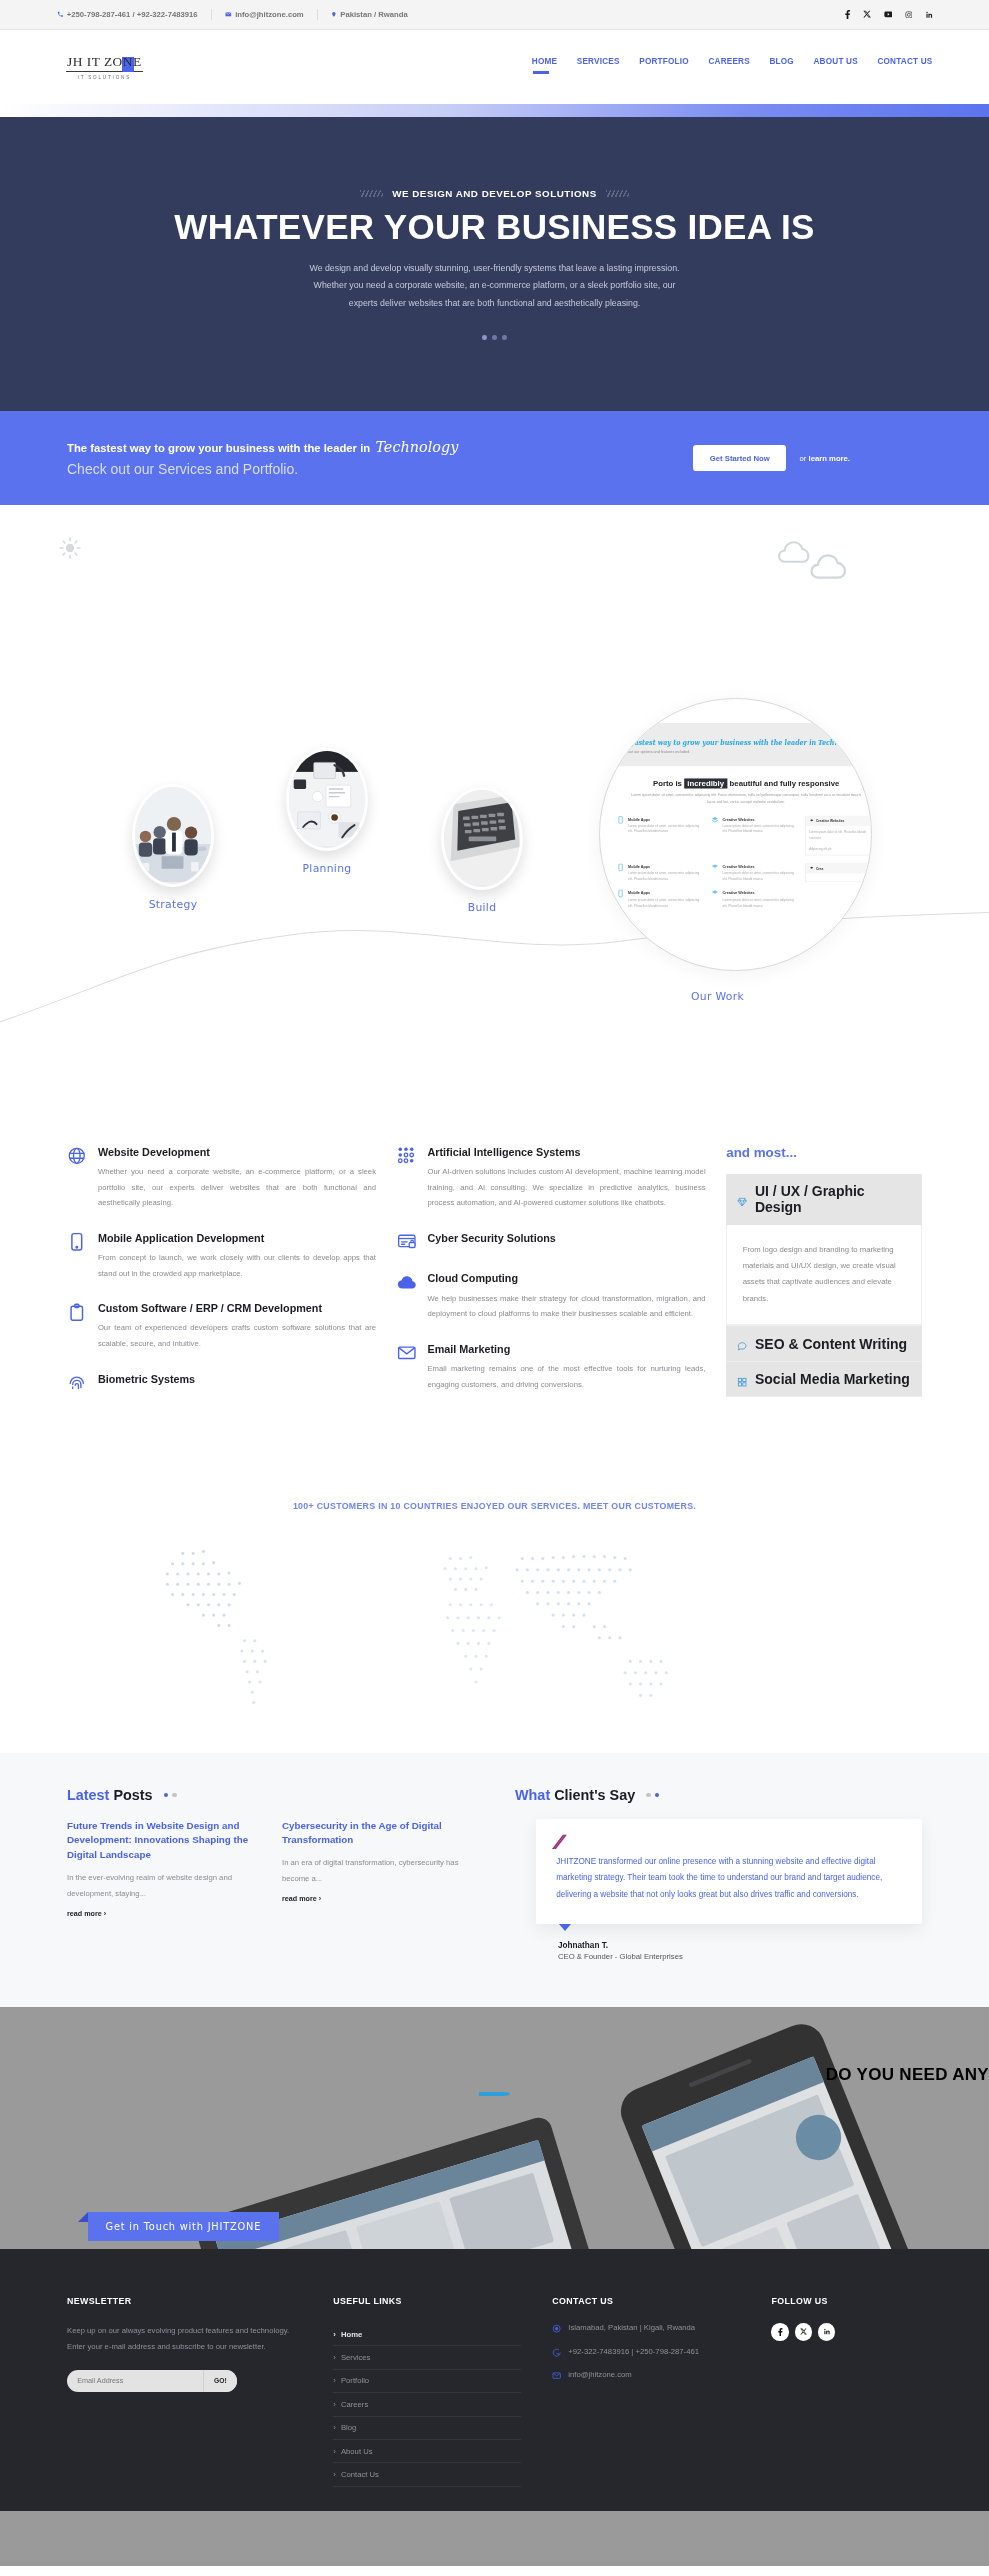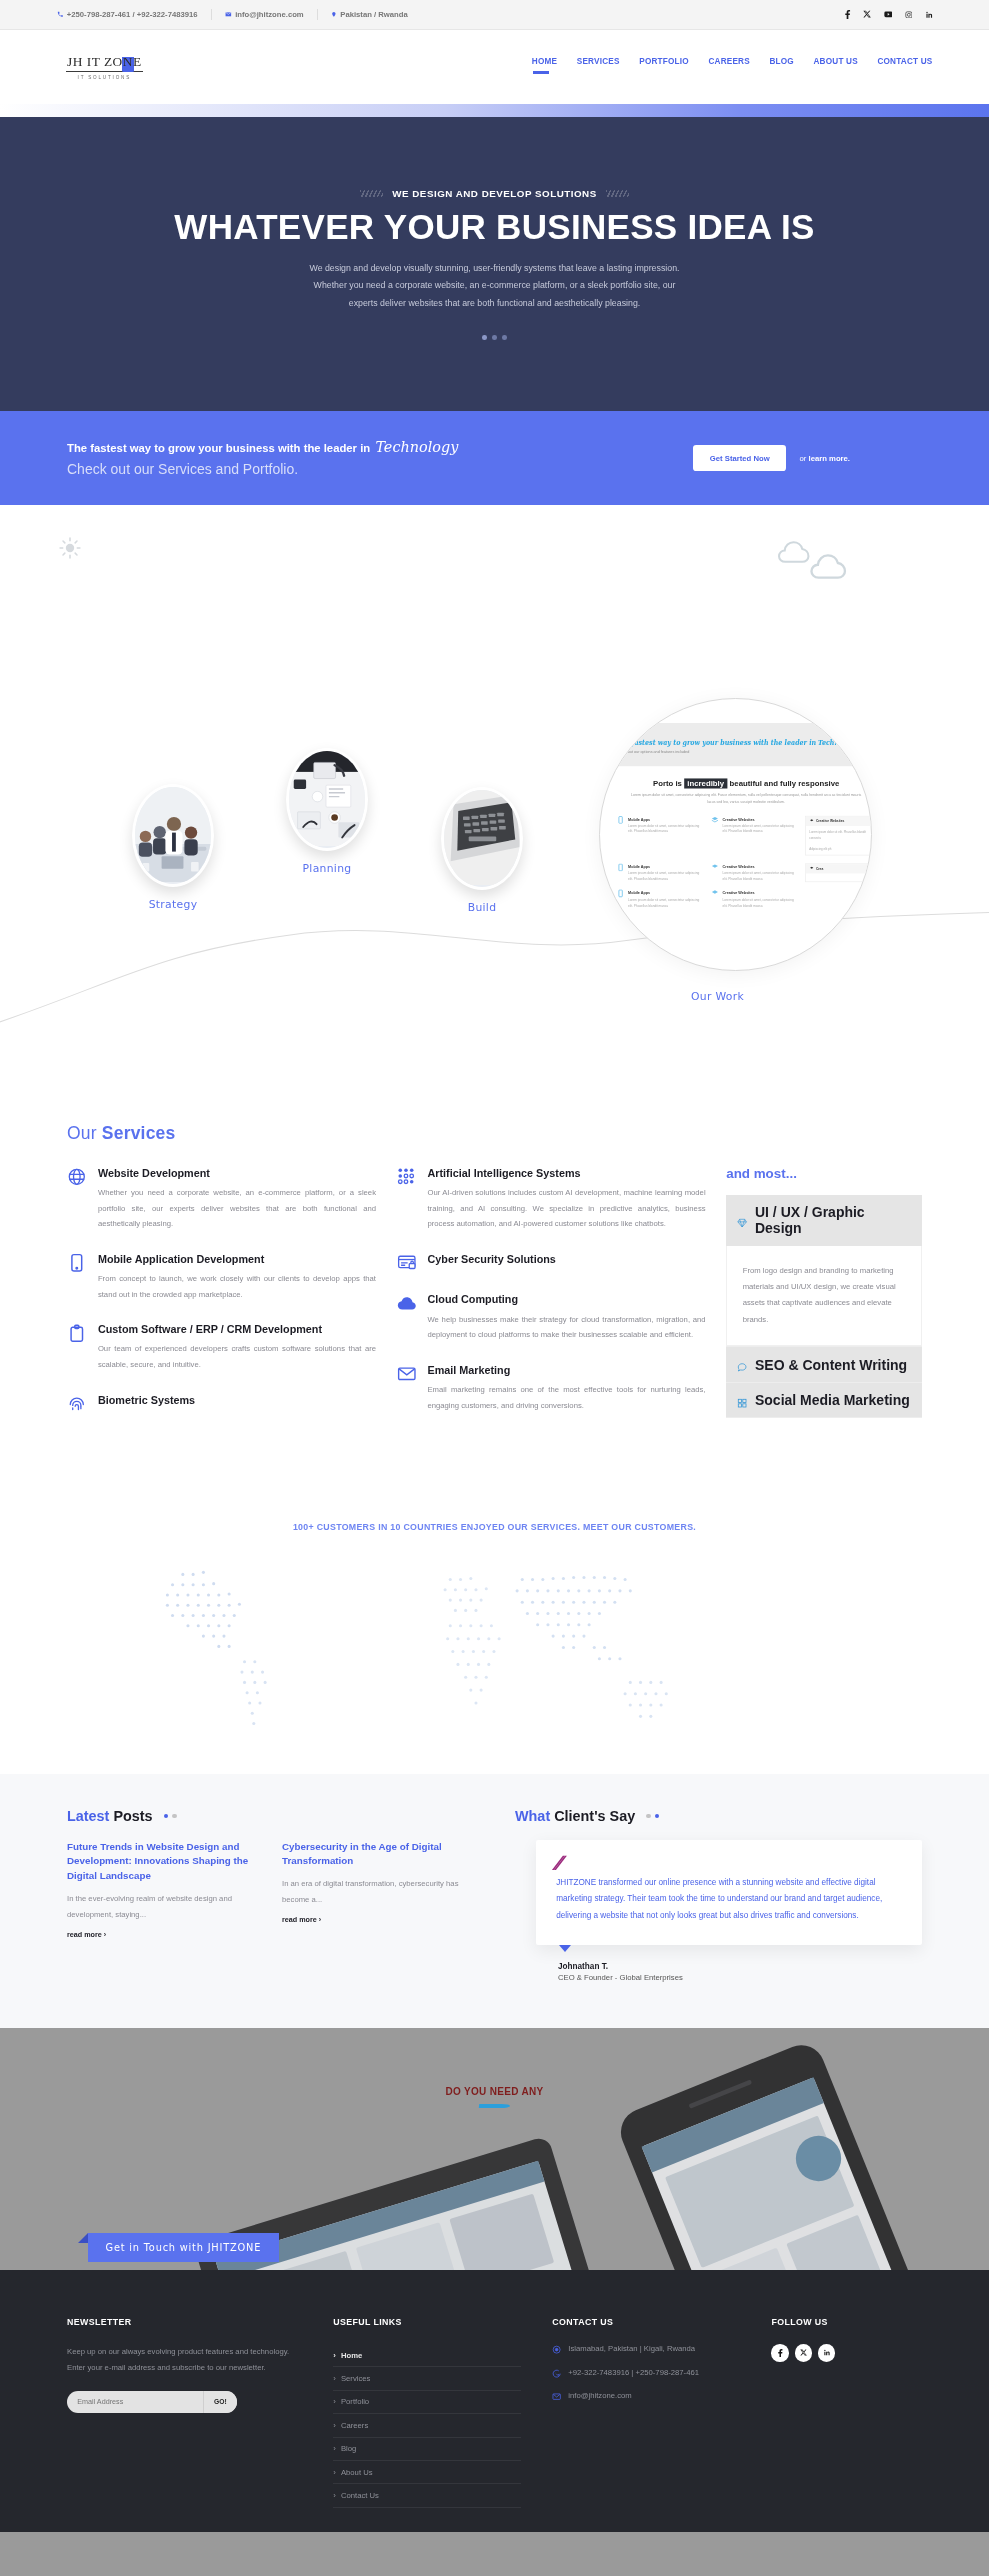--- a/index.html
+++ b/index.html
@@ -168,21 +168,21 @@
     content:""; position: absolute; left: 23px; bottom: -7.2px;
     border-left: 6.7px solid transparent; border-right: 6.7px solid transparent; border-top: 7.2px solid #4a63e8;
   }
   .tmeta { margin: 17.5px 0 0 43px; }
   .tmeta b { font-size: 8.2px; color: #1c1c24; }
   .tmeta span { display: block; font-size: 7.7px; color: #555; margin-top: 1.5px;}
 
   
   .devices { height: 242px; background: #9a9a9a; position: relative; overflow: hidden; }
   .dev-copy { position: absolute; left: 0; right: 0; top: 58px; text-align: center; z-index: 3;}
-  .dev-copy h2 { color: #7f1d1d; font-size: 10px; font-weight: bold; letter-spacing: 0.3px; }
+  .dev-copy h2 { color: #000000; font-size: 17px; font-weight: bold; letter-spacing: 0.3px; text-align: right; }
   .dev-underline { width: 31px; height: 4.1px; margin: 7.2px auto 0; background: #2b9fdc;
     border-radius: 0 60% 60% 0 / 0 100% 100% 0; transform: skewX(-8deg); }
 
   
   .footer { background: #25272d; position: relative; padding: 47px 0 24px; }
   .touch {
     position: absolute; top: -37px; left: 88px; background: #5a72ee; color: #fff;
     padding: 9.3px 17.5px; font-size: 9.8px; font-family: "DejaVu Sans", sans-serif;
     letter-spacing: 0.8px;
   }
@@ -505,23 +505,20 @@
       </div>
     </div>
   </div>
   <div class="step" style="left:691px; top:474px;">
     <div class="label">Our Work</div>
   </div>
 </section>
 
 <section class="services">
   <div class="wrap">
-    <h2 class="sec-title">
-      <span>Our </span><b>Services</b>
-    </h2>
 
     <div class="svc-cols">
 
       <div>
         <div class="svc">
           <span class="ic"><svg viewBox="0 0 24 24" fill="none" stroke="currentColor" stroke-width="1.6">
                 <circle cx="12" cy="12" r="9.2"></circle>
                 <ellipse cx="12" cy="12" rx="4" ry="9.2"></ellipse>
                 <path d="M3 9h18M3 15h18"></path>
               </svg></span>

